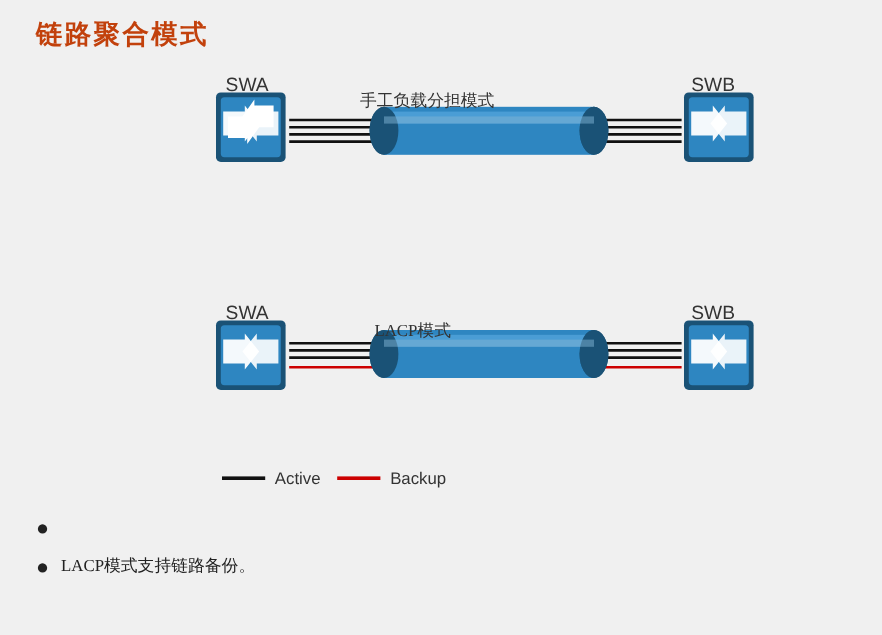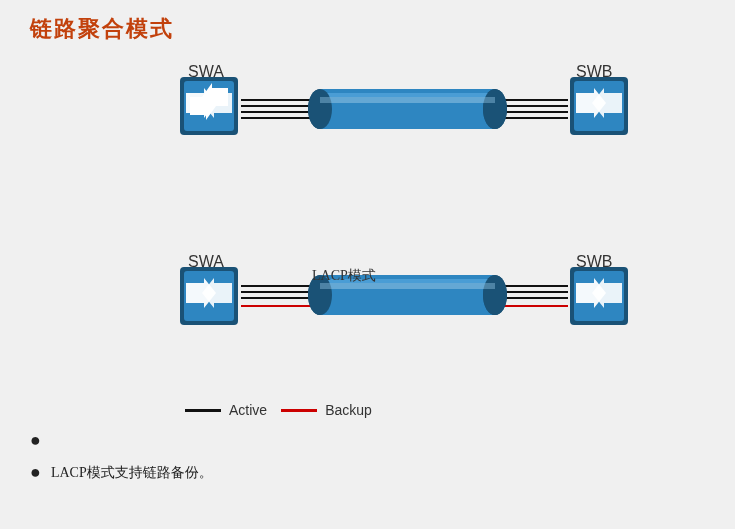--- a/index.html
+++ b/index.html
@@ -209,20 +209,21 @@
   <span class="switch-label" id="swb-top-label">SWB</span>
   <div class="switch-icon" id="swb-top">
     <svg viewBox="0 0 62 62" xmlns="http://www.w3.org/2000/svg">
       <rect x="2" y="2" width="58" height="58" rx="4" fill="#1a5276"></rect>
       <rect x="6" y="6" width="50" height="50" rx="3" fill="#2e86c1"></rect>
       <polygon points="8,18 26,18 26,13 38,28 26,43 26,38 8,38" fill="white" opacity="0.95"></polygon>
       <polygon points="54,18 36,18 36,13 24,28 36,43 36,38 54,38" fill="white" opacity="0.9"></polygon>
     </svg>
   </div>
 
+  <span class="mode-label" id="top-mode-label">手工负载分担模式</span>
 
   <span class="switch-label" id="swa-bot-label">SWA</span>
   <div class="switch-icon" id="swa-bot">
     <svg viewBox="0 0 62 62" xmlns="http://www.w3.org/2000/svg">
       <rect x="2" y="2" width="58" height="58" rx="4" fill="#1a5276"></rect>
       <rect x="6" y="6" width="50" height="50" rx="3" fill="#2e86c1"></rect>
       <polygon points="8,18 26,18 26,13 38,28 26,43 26,38 8,38" fill="white" opacity="0.95"></polygon>
       <polygon points="54,18 36,18 36,13 24,28 36,43 36,38 54,38" fill="white" opacity="0.9"></polygon>
     </svg>
   </div>
@@ -232,21 +233,21 @@
     <svg viewBox="0 0 62 62" xmlns="http://www.w3.org/2000/svg">
       <rect x="2" y="2" width="58" height="58" rx="4" fill="#1a5276"></rect>
       <rect x="6" y="6" width="50" height="50" rx="3" fill="#2e86c1"></rect>
       <polygon points="8,18 26,18 26,13 38,28 26,43 26,38 8,38" fill="white" opacity="0.95"></polygon>
       <polygon points="54,18 36,18 36,13 24,28 36,43 36,38 54,38" fill="white" opacity="0.9"></polygon>
     </svg>
   </div>
 
   <span class="mode-label" id="bot-mode-label">LACP模式</span>
 
-  <div class="legend" style="top:335px; left:145px;margin-top:12px;">
+  <div class="legend" style="top:335px; left:145px;">
     <span class="legend-line"></span>
     <span class="legend-text">Active</span>
     <span class="legend-line-red"></span>
     <span class="legend-text">Backup</span>
   </div>
 </div>
 
 <div class="bullets">
   <div class="bullet-item">
     <span class="bullet-dot">●</span>

